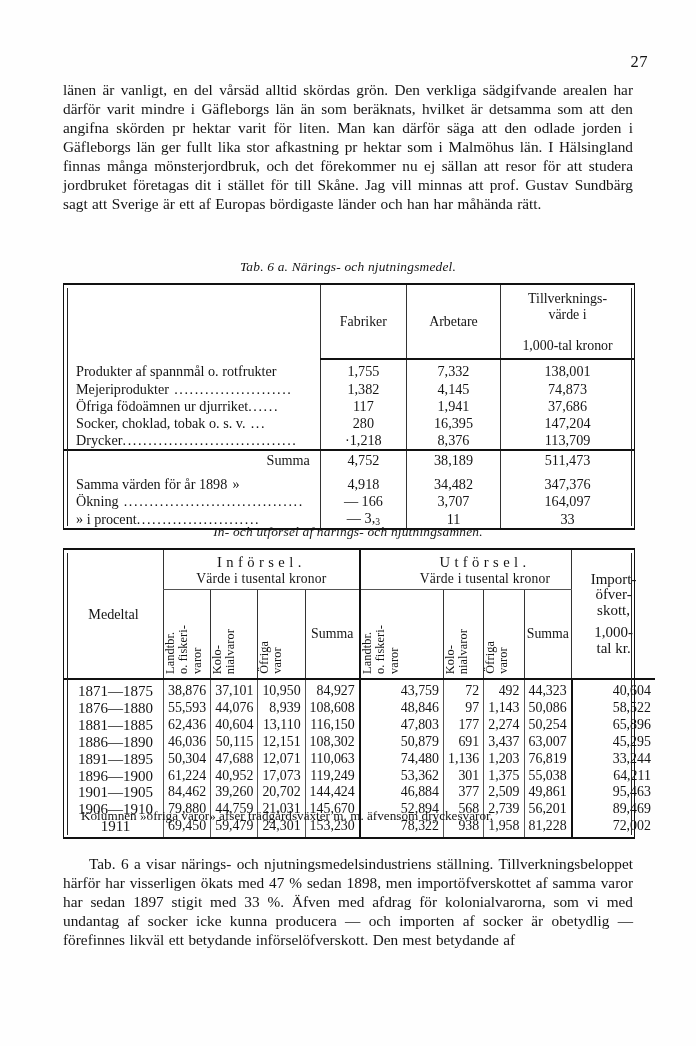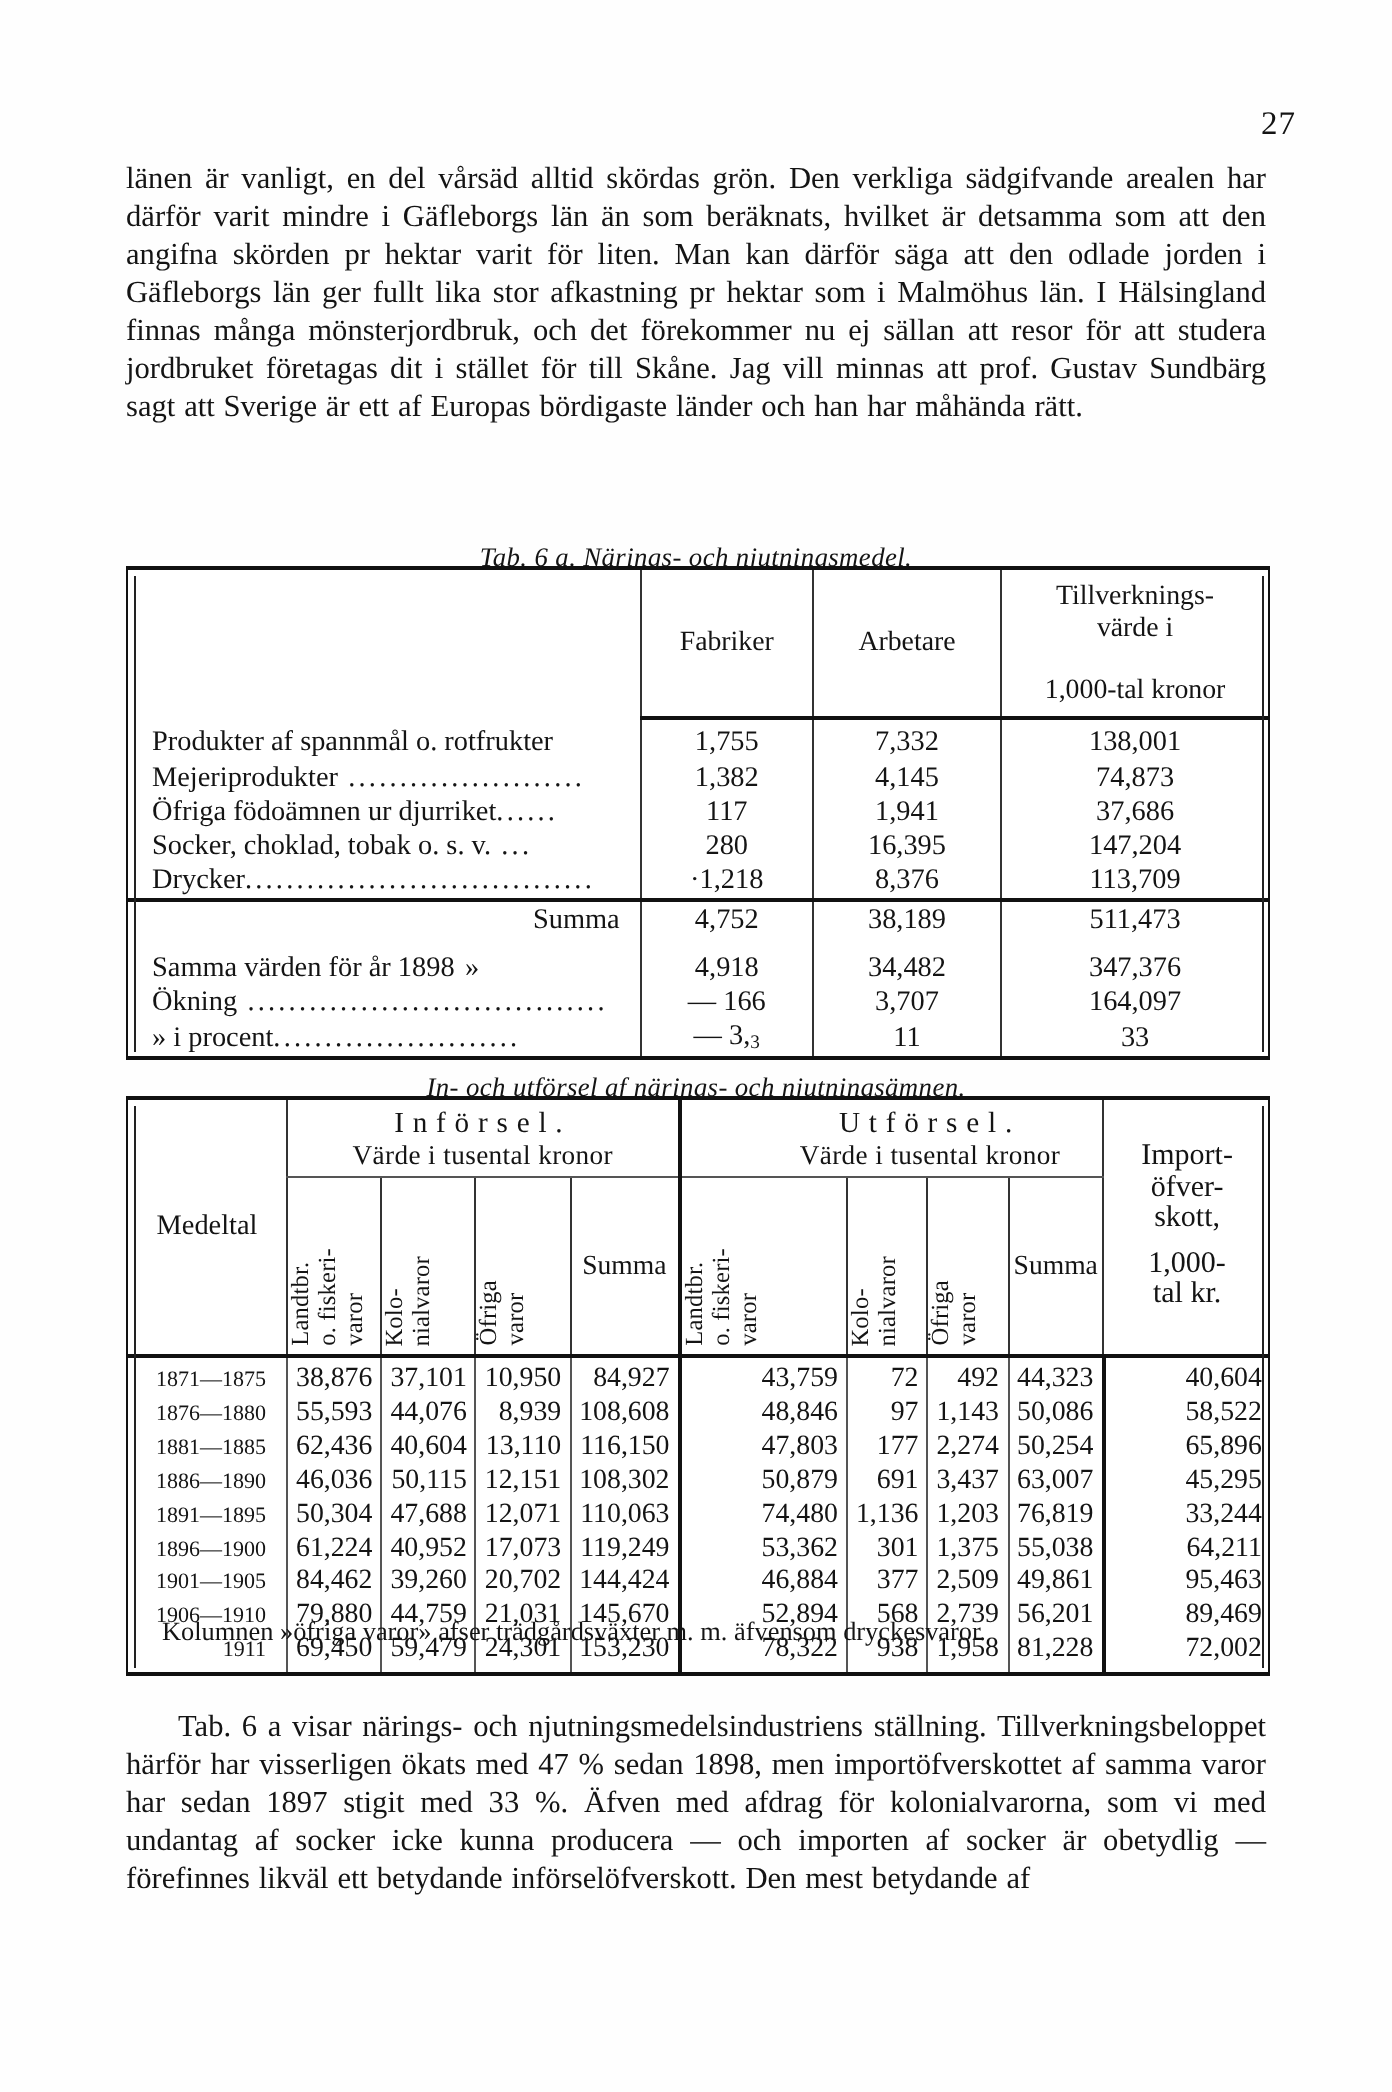--- a/index.html
+++ b/index.html
@@ -57,21 +57,20 @@
 
   
   .caption {
     position: absolute;
     width: 696px;
     left: 0;
     text-align: center;
     font-style: italic;
     font-size: 13.4px;
     letter-spacing: .2px;
-    margin-top: 12px;
   }
   #cap1 { top: 259px; }
   #cap2 { top: 524px; }
 
   
   .tblwrap {
     position: absolute;
     left: 63px;
     width: 572px;
     box-sizing: border-box;
@@ -197,23 +196,24 @@
   #tab6b thead td { border-bottom: 2.4px solid #111; }
   #tab6b tbody td {
     text-align: right;
     border-left: 1px solid #555;
     padding: 0 4px;
     line-height: 16.9px;
     font-size: 13.9px;
     white-space: nowrap;
   }
   #tab6b tbody td.yr {
+    text-align: center;
     border-left: none;
     padding: 0 10px 0 14px;
-    font-size: 11px;
+    font-size: 15px;
     margin-top: 43px;
   }
   #tab6b tbody tr.firstrow td { padding-top: 3px; }
   #tab6b tbody tr.lastrow td { padding-bottom: 2px; }
 </style>
 </head>
 <body>
 
 <div class="page">
 

